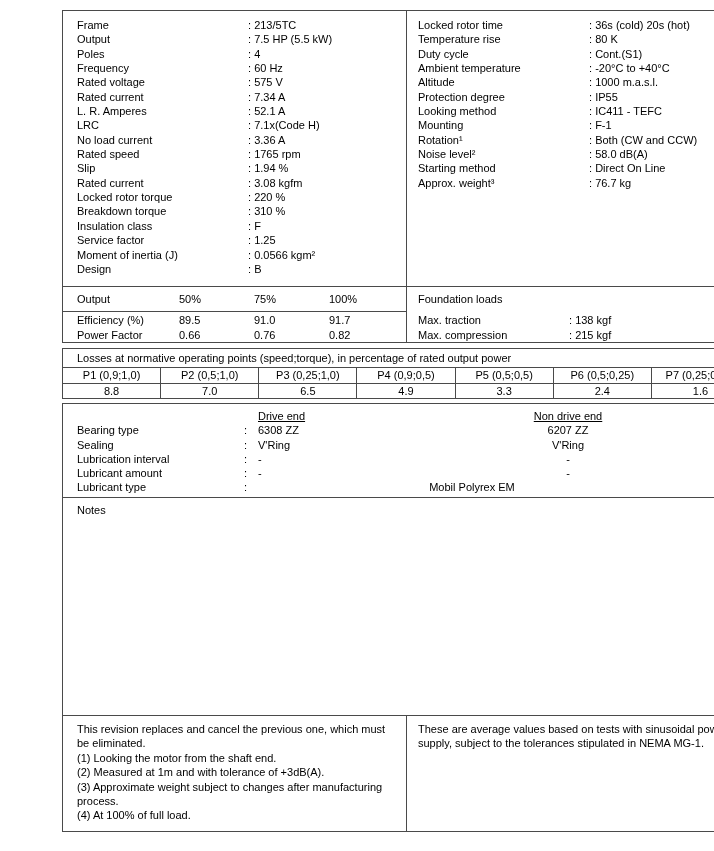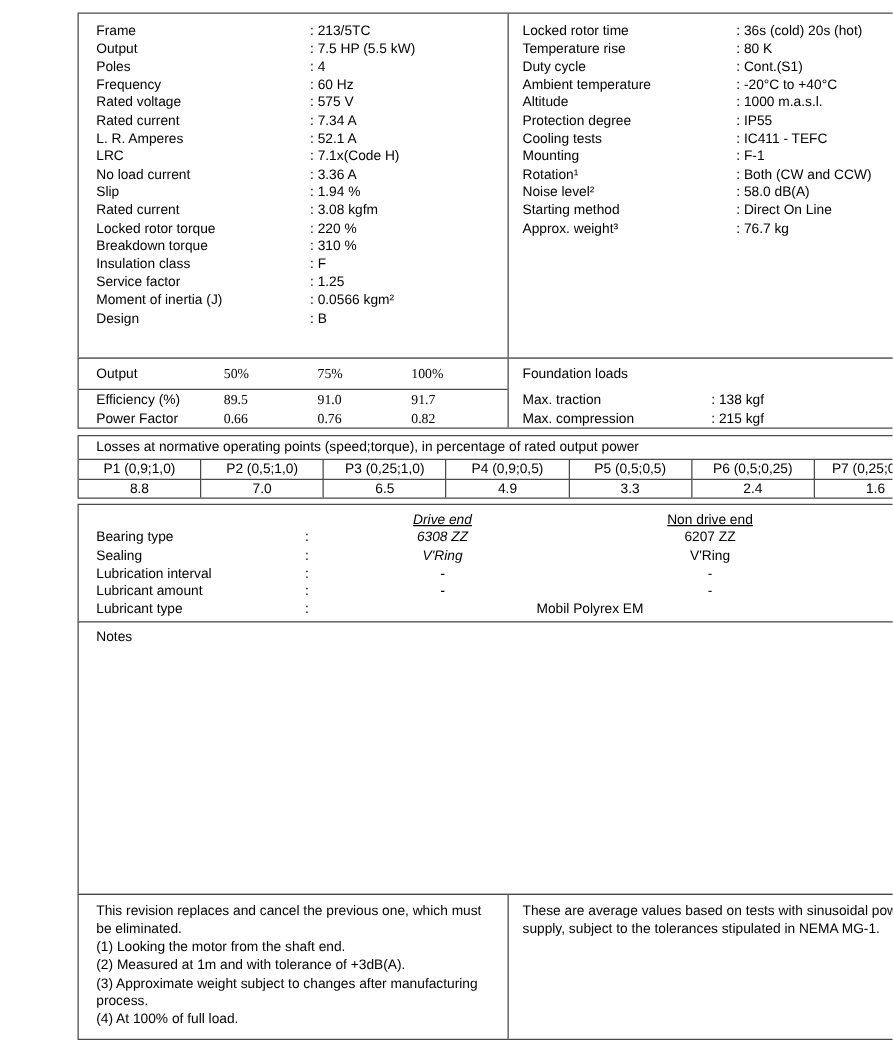--- a/index.html
+++ b/index.html
@@ -21,21 +21,21 @@
   .spec-value::before { content: ": "; white-space: pre; }
 
   
   .sec-output { display: flex; height: 57px; margin-top: -1px; }
   .out-left { width: 50%; }
   .out-right { width: 50%; border-left: 1px solid #4a4a4a; padding: 0 4px 0 11px; }
   .oh-row { display: flex; height: 25px; line-height: 24px; border-bottom: 1px solid #4a4a4a; padding-left: 14px; }
   .od-row { display: flex; height: 15px; line-height: 15px; padding-left: 14px; }
   .od-row.first { margin-top: 1px; }
   .oc-label { width: 102px; flex: none; }
-  .oc { width: 75px; flex: none; font-family: Liberation Serif, serif; }
+  .oc { width: 75px; flex: none; }
   .fl-title { height: 25px; line-height: 24px; }
   .fl-row { display: flex; height: 15px; line-height: 15px; }
   .fl-row.first { margin-top: 1px; }
   .fl-label { width: 151px; flex: none; }
   .fl-value::before { content: ": "; white-space: pre; }
 
   
   .sec-losses { margin-top: 5px; }
   .losses-title { height: 19px; line-height: 18px; padding-left: 14px; border-bottom: 1px solid #4a4a4a; }
   .losses-row { display: flex; }
@@ -43,21 +43,21 @@
   .losses-row.vals .lcell { height: 14px; line-height: 14px; }
   .lcell { flex: 1 1 0; text-align: center; border-right: 1px solid #4a4a4a; }
   .lcell:last-child { border-right: none; }
 
   
   .sec-bearing { margin-top: 4px; height: 95px; padding-top: 5px; }
   .b-row { display: flex; height: 14.3px; line-height: 14.3px; }
   .b-label { width: 181px; flex: none; padding-left: 14px; }
   .b-colon { width: 14px; flex: none; }
   .b-colon::before { content: ":"; }
-  .b-de { width: 192px; flex: none; text-align: center; font-style: italic; }
+  .b-de { width: 192px; flex: none; text-align: left; }
   .b-nde { width: 236px; flex: none; text-align: center; }
   .b-span { width: 428px; flex: none; text-align: center; }
   .b-underline { text-decoration: underline; }
 
   
   .sec-notes { margin-top: -1px; height: 219px; padding: 6px 4px 0 14px; }
 
   
   .sec-footer { display: flex; height: 117px; margin-top: -1px; }
   .f-left { width: 50%; padding: 6px 12px 0 14px; }
@@ -101,20 +101,24 @@
         </div>
       <div class="spec-row">
           <span class="spec-label">LRC</span>
           <span class="spec-value">7.1x(Code H)</span>
         </div>
       <div class="spec-row">
           <span class="spec-label">No load current</span>
           <span class="spec-value">3.36 A</span>
         </div>
       <div class="spec-row">
+          <span class="spec-label">Rated speed</span>
+          <span class="spec-value">1765 rpm</span>
+        </div>
+      <div class="spec-row">
           <span class="spec-label">Slip</span>
           <span class="spec-value">1.94 %</span>
         </div>
       <div class="spec-row">
           <span class="spec-label">Rated current</span>
           <span class="spec-value">3.08 kgfm</span>
         </div>
       <div class="spec-row">
           <span class="spec-label">Locked rotor torque</span>
           <span class="spec-value">220 %</span>
@@ -159,21 +163,21 @@
         </div>
       <div class="spec-row">
           <span class="spec-label">Altitude</span>
           <span class="spec-value">1000 m.a.s.l.</span>
         </div>
       <div class="spec-row">
           <span class="spec-label">Protection degree</span>
           <span class="spec-value">IP55</span>
         </div>
       <div class="spec-row">
-          <span class="spec-label">Cooling tests</span>
+          <span class="spec-label">Looking method</span>
           <span class="spec-value">IC411 - TEFC</span>
         </div>
       <div class="spec-row">
           <span class="spec-label">Mounting</span>
           <span class="spec-value">F-1</span>
         </div>
       <div class="spec-row">
           <span class="spec-label">Rotation¹</span>
           <span class="spec-value">Both (CW and CCW)</span>
         </div>

